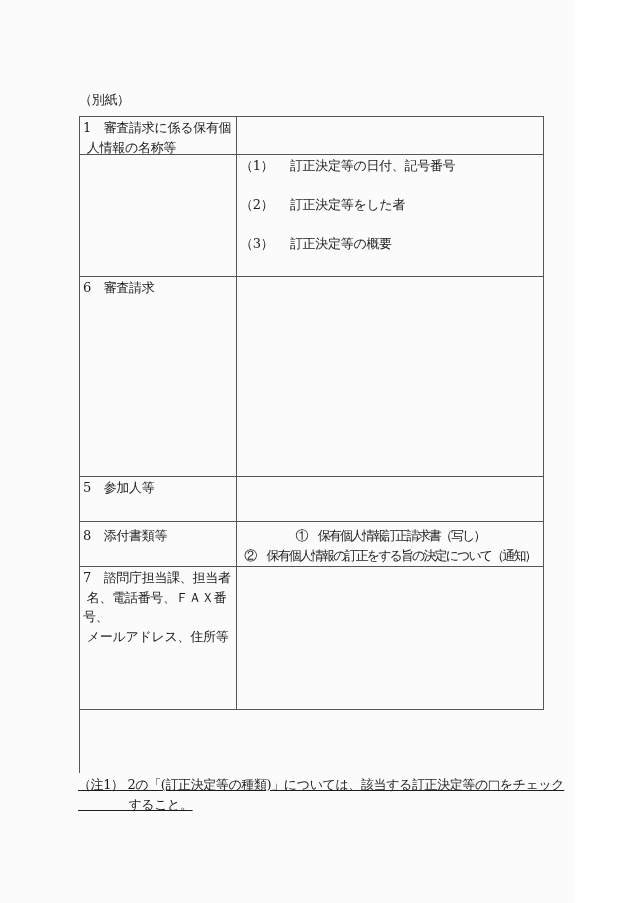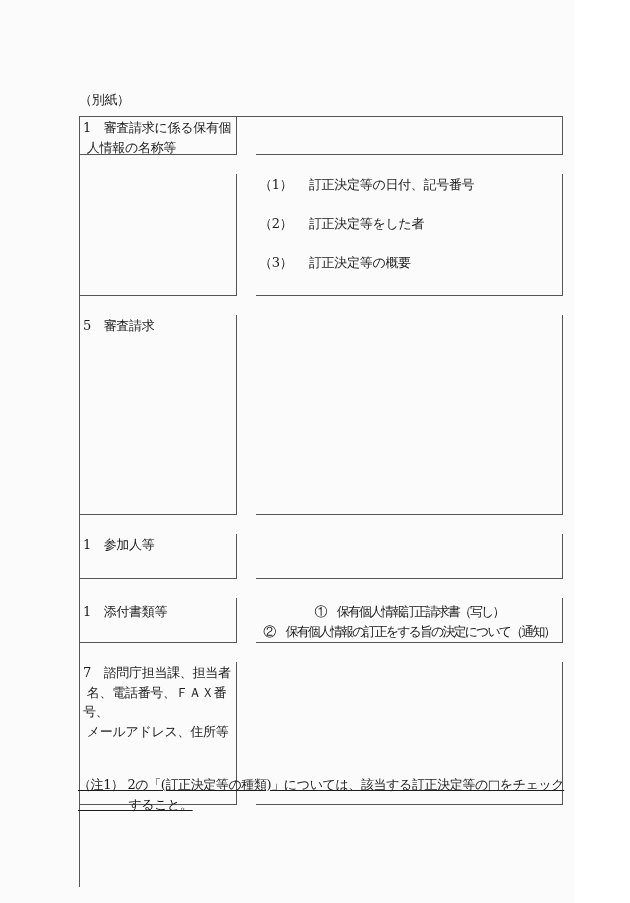--- a/index.html
+++ b/index.html
@@ -17,21 +17,20 @@
     position:absolute;left:79px;top:90px;
     letter-spacing:-0.3px;
   }
   .doc-table{
     position:absolute;left:79px;top:116px;
     display:grid;
     grid-template-columns:157px 307px;
     grid-template-rows:38px 122px 200px 45px 45px 143px 63px;
     border-top:1px solid #565656;
     border-left:1px solid #565656;
-    gap:19px;
   }
   .cell{
     box-sizing:border-box;
     border-right:1px solid #565656;
     border-bottom:1px solid #565656;
     padding:1px 3px 0 3px;
     overflow:hidden;
     white-space:pre-line;
     letter-spacing:-0.3px;
     vertical-align:top;
@@ -63,28 +62,28 @@
     <div class="cell lc">
       
       
     </div>
     <div class="cell rc">（1）　&nbsp;訂正決定等の日付、記号番号
 
 （2）　&nbsp;訂正決定等をした者
 
 （3）　&nbsp;訂正決定等の概要</div>
 
-    <div class="cell lc">5　審査請求</div>
+    <div class="cell lc">6　審査請求</div>
 
     <div class="cell rc"></div>
 
-    <div class="cell lc">1　参加人等</div>
+    <div class="cell lc">5　参加人等</div>
     <div class="cell rc"></div>
 
-    <div class="cell lc r6">1　添付書類等</div>
+    <div class="cell lc r6">8　添付書類等</div>
     <div class="cell rc r6 squeeze">①　保有個人情報訂正請求書（写し）
 ②　保有個人情報の訂正をする旨の決定について（通知）
 　（写し）又は保有個人情報の訂正をしない旨の決定に
 　ついて（通知）（写し）
 ③　審査請求書（写し）
 ④　理由説明書
 ⑤　その他参考資料</div>
 
     <div class="cell lc">7　諮問庁担当課、担当者
 &nbsp;名、電話番号、ＦＡＸ番号、

